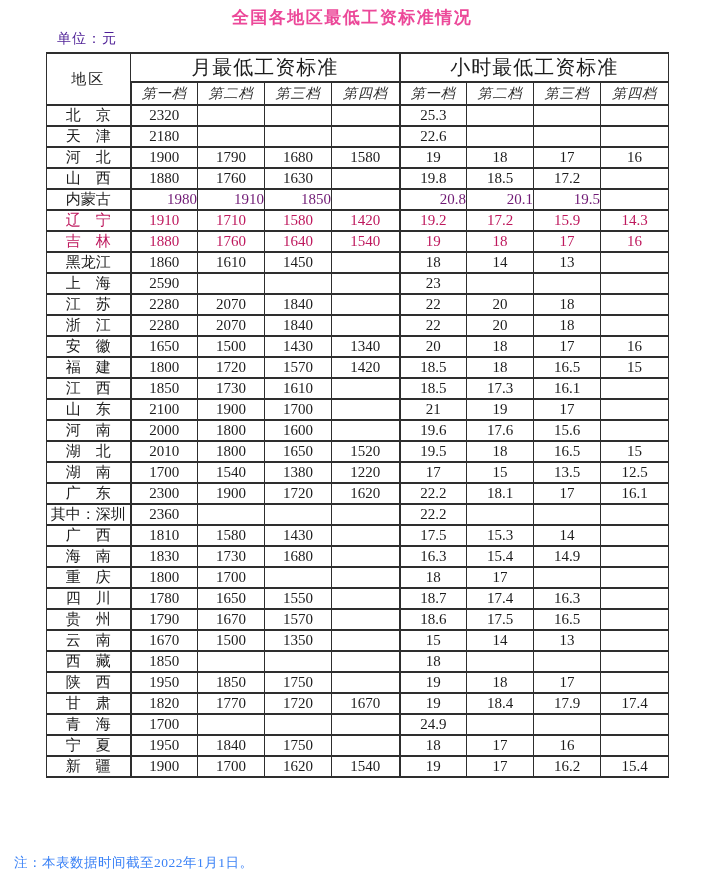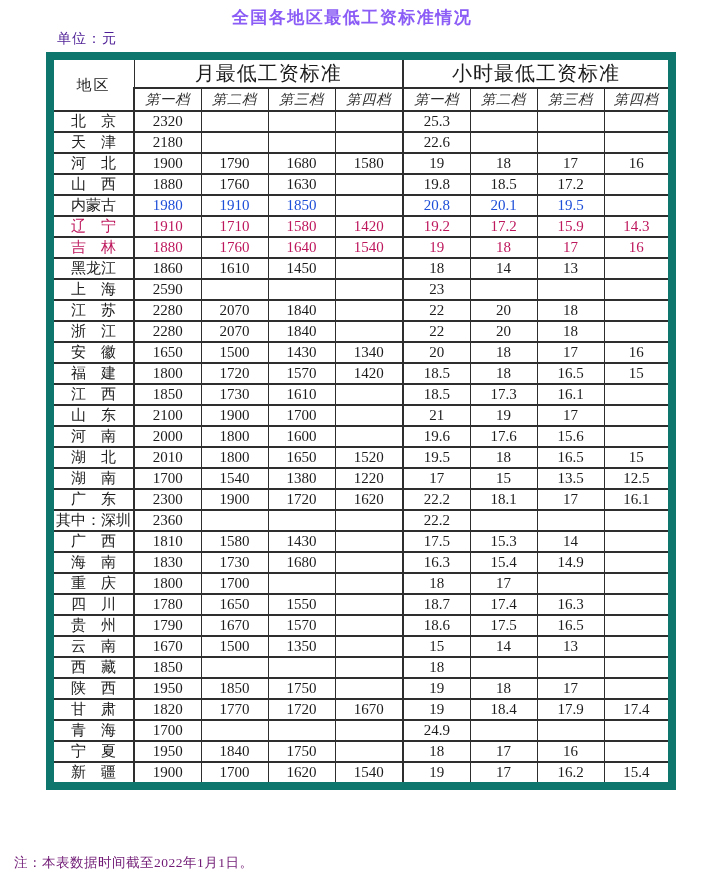--- a/index.html
+++ b/index.html
@@ -8,55 +8,55 @@
     background:#ffffff;
     position:relative;
     font-family:"Liberation Serif","DejaVu Serif",serif;
     color:#1c1c1c;
     overflow:hidden;
   }
   .title{
     position:absolute;top:6px;left:0;width:100%;
     text-align:center;
     font-family:"Liberation Sans","DejaVu Sans",sans-serif;
-    font-weight:600;font-size:17px;letter-spacing:1.5px;color:#8b5cf6;
+    font-weight:600;font-size:17px;letter-spacing:1.5px;color:#ec4899;
   }
   .unit-note{
     position:absolute;top:30px;left:57px;
     font-size:14px;letter-spacing:1px;color:#4c1d95;
   }
   table.wage{
     position:absolute;top:52px;left:46px;
     width:622px;height:712px;
     border-collapse:collapse;table-layout:fixed;
-    border:8px solid #0f766e;
+    border:1px solid #0f766e;
     background:#ffffff;
   }
   .wage th,.wage td{
     border:1.5px solid #2e2e2e;
     border-top-width:2px;border-bottom-width:2px;
     padding:0;text-align:center;vertical-align:middle;
     font-size:15px;font-weight:normal;
     overflow:hidden;white-space:nowrap;
   }
   
   .wage td:nth-child(2),.wage td:nth-child(6),
   .wage tr.subhead th:nth-child(1),.wage tr.subhead th:nth-child(5),
   .wage th.major-left{border-left-width:2.5px;}
   .wage thead tr.grouphead{height:24px;}
   .wage thead tr.subhead{height:23px;}
   .wage th.region-h{font-size:15px;letter-spacing:2px;}
   .wage th.group-h{font-size:20px;letter-spacing:1px;font-family:Liberation Serif, serif;}
   .wage tr.subhead th{font-size:14px;font-style:italic;color:#2a2a2a;letter-spacing:1px;margin-left:20px;}
   .wage td.region{font-size:15px;}
   .wage tr.muted-all td{color:#be185d;}
-  .wage tr.muted-vals td.val{color:#1d4ed8;}
+  .wage tr.muted-vals td.val{color:#701a75;text-align:right;}
   .footnote{
     position:absolute;top:854px;left:14px;
-    font-size:13.5px;color:#701a75;letter-spacing:0.5px;
+    font-size:13.5px;color:#3b82f6;letter-spacing:0.5px;
   }
 </style>
 </head>
 <body>
 
 <div class="title">全国各地区最低工资标准情况</div>
 <div class="unit-note">单位：元</div>
 
 <table class="wage">
   <colgroup>

